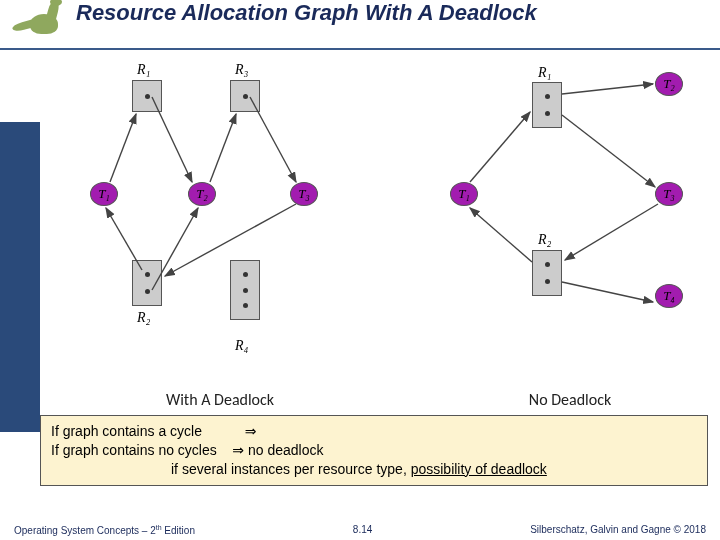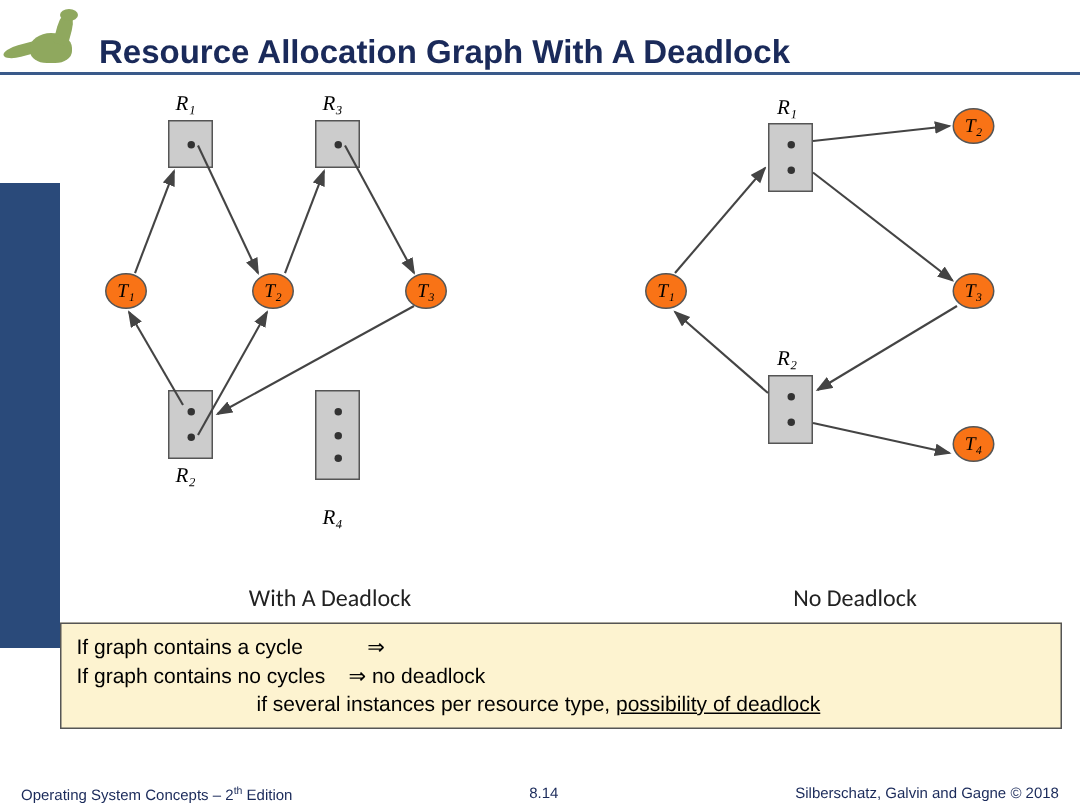--- a/index.html
+++ b/index.html
@@ -6,24 +6,25 @@
   body {
     width: 720px; height: 540px;
     font-family: Arial, sans-serif;
     background: #fff;
     position: relative;
     overflow: hidden;
   }
   .header {
     height: 50px;
     display: flex;
-    align-items: flex-end;
-    padding-left: 0;
+    align-items: flex-start;
+    padding-left: 10px;
     border-bottom: 2px solid #3a5a8a;
     position: relative;
+    font-style: italic;
   }
   .dino-icon {
     width: 60px; height: 40px;
     position: relative;
     margin-right: 6px;
   }
   .dino-body {
     position: absolute;
     width: 28px; height: 20px;
     background: #8fa85e;
@@ -66,20 +67,21 @@
   .sidebar {
     width: 40px;
     background: #2a4a7a;
     height: 310px;
     margin-top: 60px;
   }
   .diagrams {
     flex: 1;
     display: flex;
     position: relative;
+    justify-content: flex-end;
   }
   .diagram-wrap {
     position: relative;
   }
   .diagram-left { width: 320px; height: 320px; margin-left: 20px; }
   .diagram-right { width: 300px; height: 320px; margin-left: 20px; }
   .caption-row {
     display: flex;
     padding-left: 50px;
   }
@@ -127,21 +129,21 @@
   .node-label {
     position: absolute;
     font-family: "Times New Roman", serif;
     font-style: italic;
     font-size: 14px;
   }
   .thread {
     position: absolute;
     border: 1px solid #555;
     border-radius: 50%;
-    background: #f97316;
+    background: #a21caf;
     width: 28px; height: 24px;
     display: flex;
     align-items: center; justify-content: center;
     font-family: "Times New Roman", serif;
     font-style: italic;
     font-size: 13px;
   }
   svg.arrows { position: absolute; left: 0; top: 0; pointer-events: none; }
 </style>
 </head>

